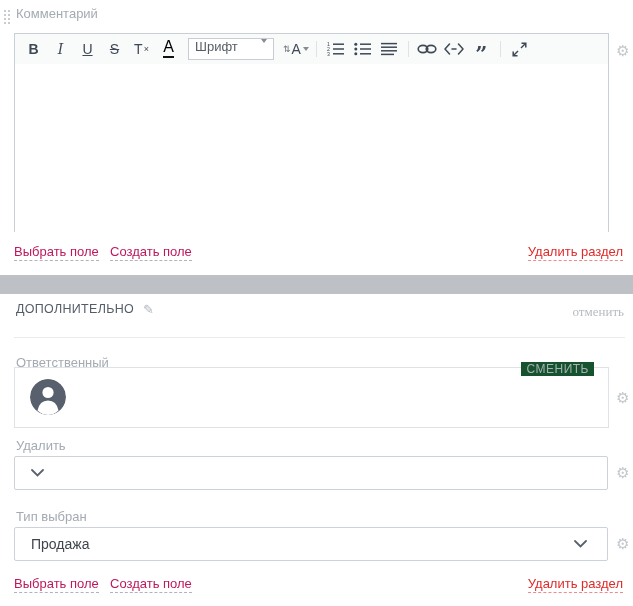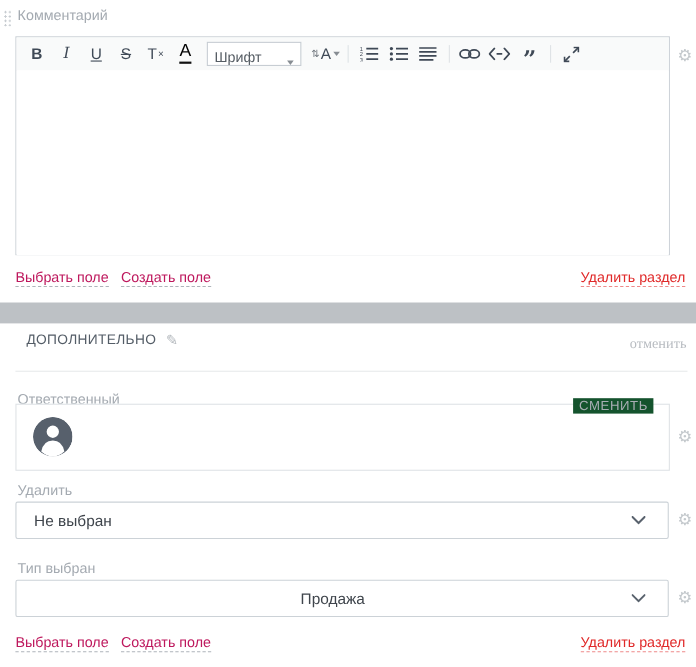--- a/index.html
+++ b/index.html
@@ -25,61 +25,61 @@
   .tb-btn{width:27px;height:30px;display:flex;align-items:center;justify-content:center;
           color:#3f4956;font-size:14px;cursor:pointer;flex:0 0 auto;}
   .tb-b{font-weight:bold;}
   .tb-i{font-style:italic;font-family:"DejaVu Serif",serif;}
   .tb-u{text-decoration:underline;}
   .tb-s{text-decoration:line-through;}
   .tb-tx sub{font-size:9px;margin-left:1px;}
   .tb-a{border-bottom:2px solid #111;line-height:1;height:auto;padding-bottom:1px;margin-top:-2px;}
   .tb-a-wrap{width:27px;height:30px;display:flex;align-items:center;justify-content:center;cursor:pointer;}
   .font-combo{width:86px;height:22px;border:1px solid #c7cdd3;background:#fff;margin:0 5px 0 6px;
-              display:flex;align-items:flex-end;padding:0 6px;box-sizing:border-box;cursor:pointer;}
+              display:flex;align-items:flex-start;padding:0 6px;box-sizing:border-box;cursor:pointer;}
   .font-combo .fc-label{font-size:13px;color:#565d64;flex:1;}
   .fc-arrow{width:0;height:0;border-left:3.5px solid transparent;border-right:3.5px solid transparent;
             border-top:4px solid #878d93;}
   .size-btn{display:flex;align-items:center;margin:0 2px 0 4px;cursor:pointer;color:#3f4956;}
   .size-btn .updown{font-size:9px;color:#6c737a;margin-right:1px;}
   .size-btn .letterA{font-size:14px;}
   .size-btn .fc-arrow{margin-left:2px;}
   .tb-sep{width:1px;height:16px;background:#dfe3e6;margin:0 5px;flex:0 0 auto;}
   .tb-quote{font-family:"DejaVu Serif",serif;font-weight:bold;font-size:21px;line-height:0;
             padding-top:10px;}
   .editor-body{height:168px;background:#fff;cursor:text;}
 
   .links-row-top .dashed-link{top:244px;}
   .links-row-bottom .dashed-link{top:576px;}
 
   
   .section-bar{position:absolute;left:0;top:275px;width:633px;height:19px;background:#bdc1c5;}
 
   
-  .section-header{position:absolute;left:16px;top:302px;display:flex;align-items:center;gap:9px;margin-left:8px;}
+  .section-header{position:absolute;left:16px;top:302px;display:flex;align-items:center;gap:9px;}
   .section-title{font-size:12.5px;color:#545d67;letter-spacing:.3px;}
   .pencil{font-size:13px;color:#b1b6bb;line-height:1;cursor:pointer;}
   .cancel-link{position:absolute;right:9px;top:304px;font-size:13px;color:#b7bbc0;cursor:pointer;font-family:Liberation Serif, serif;}
   .header-divider{position:absolute;left:14px;top:337px;width:611px;height:1px;background:#e8eaec;}
 
   .resp-box{position:absolute;left:14px;top:367px;width:595px;height:61px;
             border:1px solid #dfe3e6;box-sizing:border-box;background:#fff;}
   .resp-change{position:absolute;top:-6px;right:14px;background:#14532d;padding:0 5px;
                font-size:12px;letter-spacing:.5px;color:#a9aeb4;cursor:pointer;}
   .avatar{position:absolute;left:15px;top:11px;width:36px;height:36px;border-radius:50%;overflow:hidden;}
   .resp-name{position:absolute;left:50px;top:19px;font-size:16px;color:#2373bd;text-decoration:none;cursor:pointer;}
 
   .select-box{position:absolute;left:14px;width:594px;height:34px;border:1px solid #ccd2d7;
               border-radius:2px;box-sizing:border-box;background:#fff;display:flex;align-items:center;
               padding:0 16px;cursor:pointer;}
   .select-value{font-size:14px;color:#3f454c;flex:1;}
   .chevron{width:13px;height:8px;flex:0 0 auto;margin-right:4px;}
 
   .sel-source{top:456px;}
-  .sel-deal{top:527px;text-align:center;}
+  .sel-deal{top:527px;}
   .lbl-resp{left:16px;top:355px;}
   .lbl-source{left:16px;top:438px;}
   .lbl-deal{left:16px;top:509px;}
 
   .g-editor{left:616px;top:43px;}
   .g-resp{left:616px;top:390px;}
   .g-source{left:616px;top:465px;}
   .g-deal{left:616px;top:536px;}
 
   svg{display:block;}
@@ -211,21 +211,20 @@
         <circle cx="18" cy="18" r="18" fill="#57606c"></circle>
         <circle cx="18" cy="13.5" r="5.6" fill="#ffffff"></circle>
         <path d="M7.5 31.5 Q9.5 21.5 18 21.5 Q26.5 21.5 28.5 31.5 Q23.5 36 18 36 Q12.5 36 7.5 31.5 Z" fill="#ffffff"></path>
       </svg>
     </span>
   </div>
   <span class="gear g-resp">⚙</span>
 
   <div class="field-label lbl-source">Удалить</div>
   <div class="select-box sel-source">
-    <span class="select-value">Не выбран</span>
     <svg class="chevron" viewBox="0 0 13 8">
       <path d="M1 1 L6.5 6.5 L12 1" fill="none" stroke="#59626d" stroke-width="1.8" stroke-linecap="round"></path>
     </svg>
   </div>
   <span class="gear g-source">⚙</span>
 
   <div class="field-label lbl-deal">Тип выбран</div>
   <div class="select-box sel-deal">
     <span class="select-value">Продажа</span>
     <svg class="chevron" viewBox="0 0 13 8">

